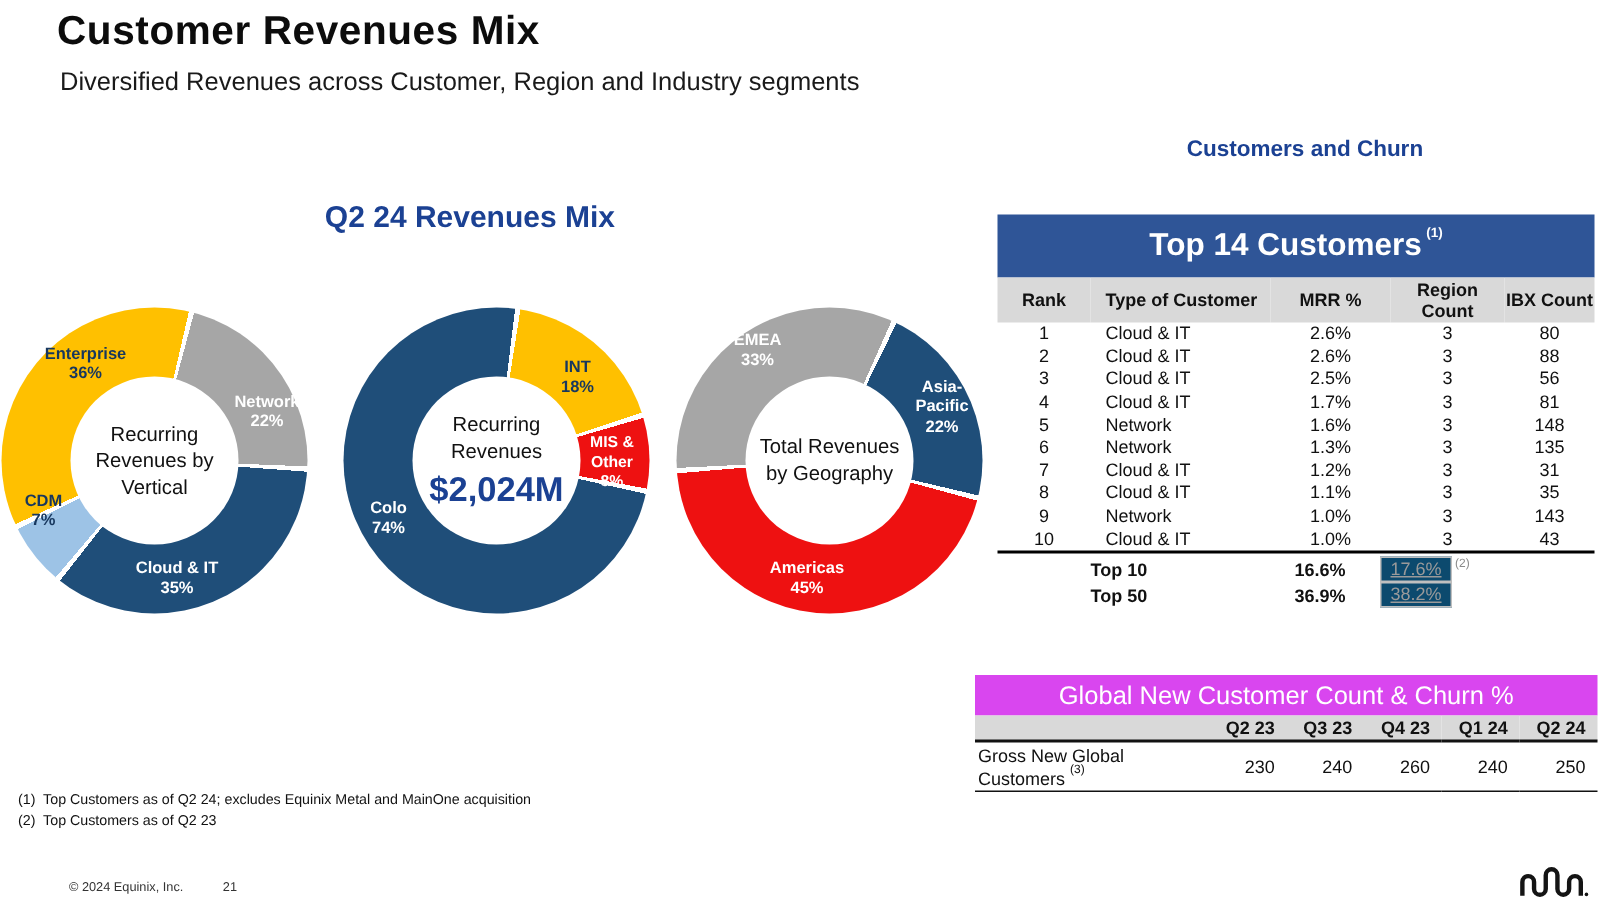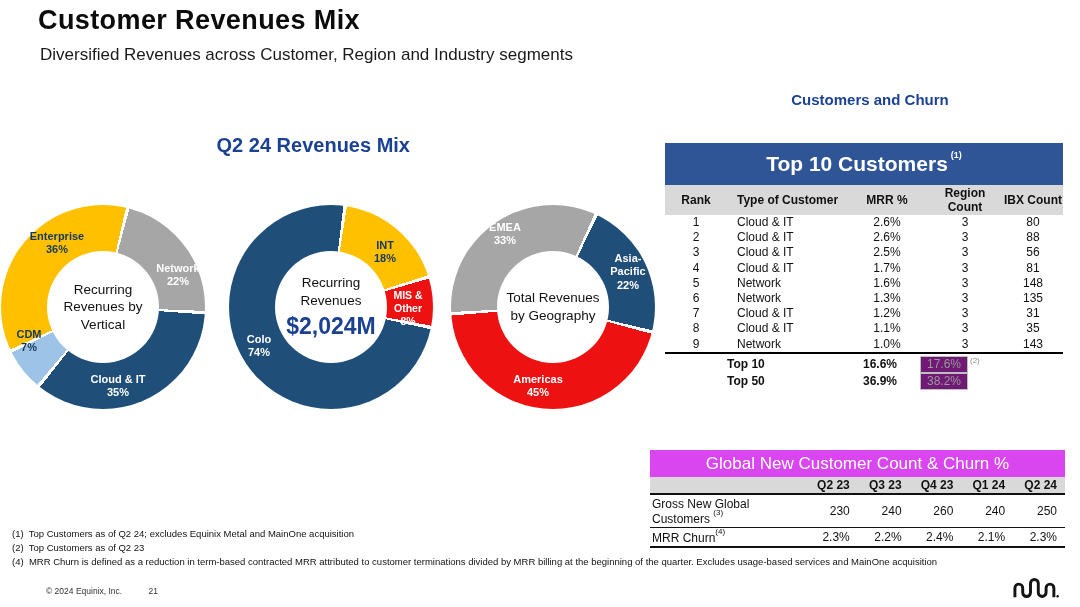--- a/index.html
+++ b/index.html
@@ -62,22 +62,22 @@
   .t10-header sup { font-size:9px; font-weight:600; position:relative; top:-9px; margin-left:3px; }
   table.grid { width:100%; border-collapse:collapse; }
   .t10 thead th { background:#d9d9d9; font-size:12px; font-weight:700; padding:1px 0; text-align:center; }
   .t10 tbody td { font-size:12px; height:15px; line-height:15.2px; padding:0; text-align:center; color:#111; }
   .t10 tbody td:nth-child(2), .t10 thead th:nth-child(2) { text-align:left; padding-left:10px; }
   .t10-sum { border-top:2.5px solid #000; padding-top:2px; }
   .sumrow { display:flex; align-items:center; height:17px; font-size:12px; }
   .sumrow .slabel { margin-left:62px; width:118px; font-weight:700; }
   .sumrow .scur { width:70px; text-align:center; font-weight:700; }
   .sumrow .sprior {
-    width:46px; margin-left:5px; border:1px solid #bfbfbf; background:#701a75;
-    color:#9a9a9a; text-align:center; height:15px; line-height:15px;
+    width:46px; margin-left:5px; border:1px solid #bfbfbf; background:#0c4a6e;
+    color:#9a9a9a; text-align:center; height:15px; line-height:15px;text-decoration:underline;
   }
   .sumrow sup { font-size:8px; color:#8a8a8a; margin-left:2px; position:relative; top:-4px; }
 
   
   .gt { position:absolute; left:650px; top:450px; width:415px; }
   .gt-header {
     height:27px; background:#d946ef; color:#fff; font-size:17px; font-weight:400;
     display:flex; align-items:center; justify-content:center;
   }
   .gt col.lab { width:156px; }
@@ -171,21 +171,21 @@
       <span>45%</span>
     </div>
     <div class="hole">
       <span class="center-l">Total Revenues</span>
       <span class="center-l">by Geography</span>
     </div>
   </div>
 
   <div class="t10">
     <div class="t10-header">
-      <span>Top 10 Customers</span>
+      <span>Top 14 Customers</span>
         <sup>(1)</sup>
     </div>
     <table class="grid">
       <colgroup>
           <col style="width:62px">
           <col style="width:120px">
           <col style="width:80px">
           <col style="width:76px">
           <col style="width:60px">
         </colgroup>
@@ -254,20 +254,27 @@
             <td>1.1%</td>
             <td>3</td>
             <td>35</td>
           </tr>
         <tr>
             <td>9</td>
             <td>Network</td>
             <td>1.0%</td>
             <td>3</td>
             <td>143</td>
+          </tr>
+        <tr>
+            <td>10</td>
+            <td>Cloud &amp; IT</td>
+            <td>1.0%</td>
+            <td>3</td>
+            <td>43</td>
           </tr>
       </tbody>
     </table>
     <div class="t10-sum">
       <div class="sumrow">
         <span class="slabel">Top 10</span>
         <span class="scur">16.6%</span>
         <span class="sprior">17.6%</span>
         <sup>(2)</sup>
       </div>
@@ -302,36 +309,27 @@
       </thead>
       <tbody>
         <tr>
           <td class="rowlabel"><span>Gross New Global Customers</span> <sup>(3)</sup></td>
           <td>230</td>
           <td>240</td>
           <td>260</td>
           <td>240</td>
           <td>250</td>
         </tr>
-        <tr class="last">
-          <td class="rowlabel"><span>MRR Churn</span><sup>(4)</sup></td>
-          <td>2.3%</td>
-          <td>2.2%</td>
-          <td>2.4%</td>
-          <td>2.1%</td>
-          <td>2.3%</td>
-        </tr>
       </tbody>
     </table>
   </div>
 
   <div class="fns">
     <div class="fn">(1)  Top Customers as of Q2 24; excludes Equinix Metal and MainOne acquisition</div>
     <div class="fn">(2)  Top Customers as of Q2 23</div>
-    <div class="fn">(4)  MRR Churn is defined as a reduction in term-based contracted MRR attributed to customer terminations divided by MRR billing at the beginning of the quarter. Excludes usage-based services and MainOne acquisition</div>
   </div>
 
   <div class="copy">
     <span>© 2024 Equinix, Inc.</span>
     <span class="page">21</span>
   </div>
 
   <div class="logo">
     <svg width="48" height="22" viewBox="0 0 52 24">
       <path d="M3 22 V12 A4.25 4.25 0 0 1 11.5 12 V17 A4.25 4.25 0 0 0 20 17 V7 A4.25 4.25 0 0 1 28.5 7 V17 A4.25 4.25 0 0 0 37 17 V12 A4.25 4.25 0 0 1 45.5 12 V22" fill="none" stroke="#141414" stroke-width="3.2"></path>

